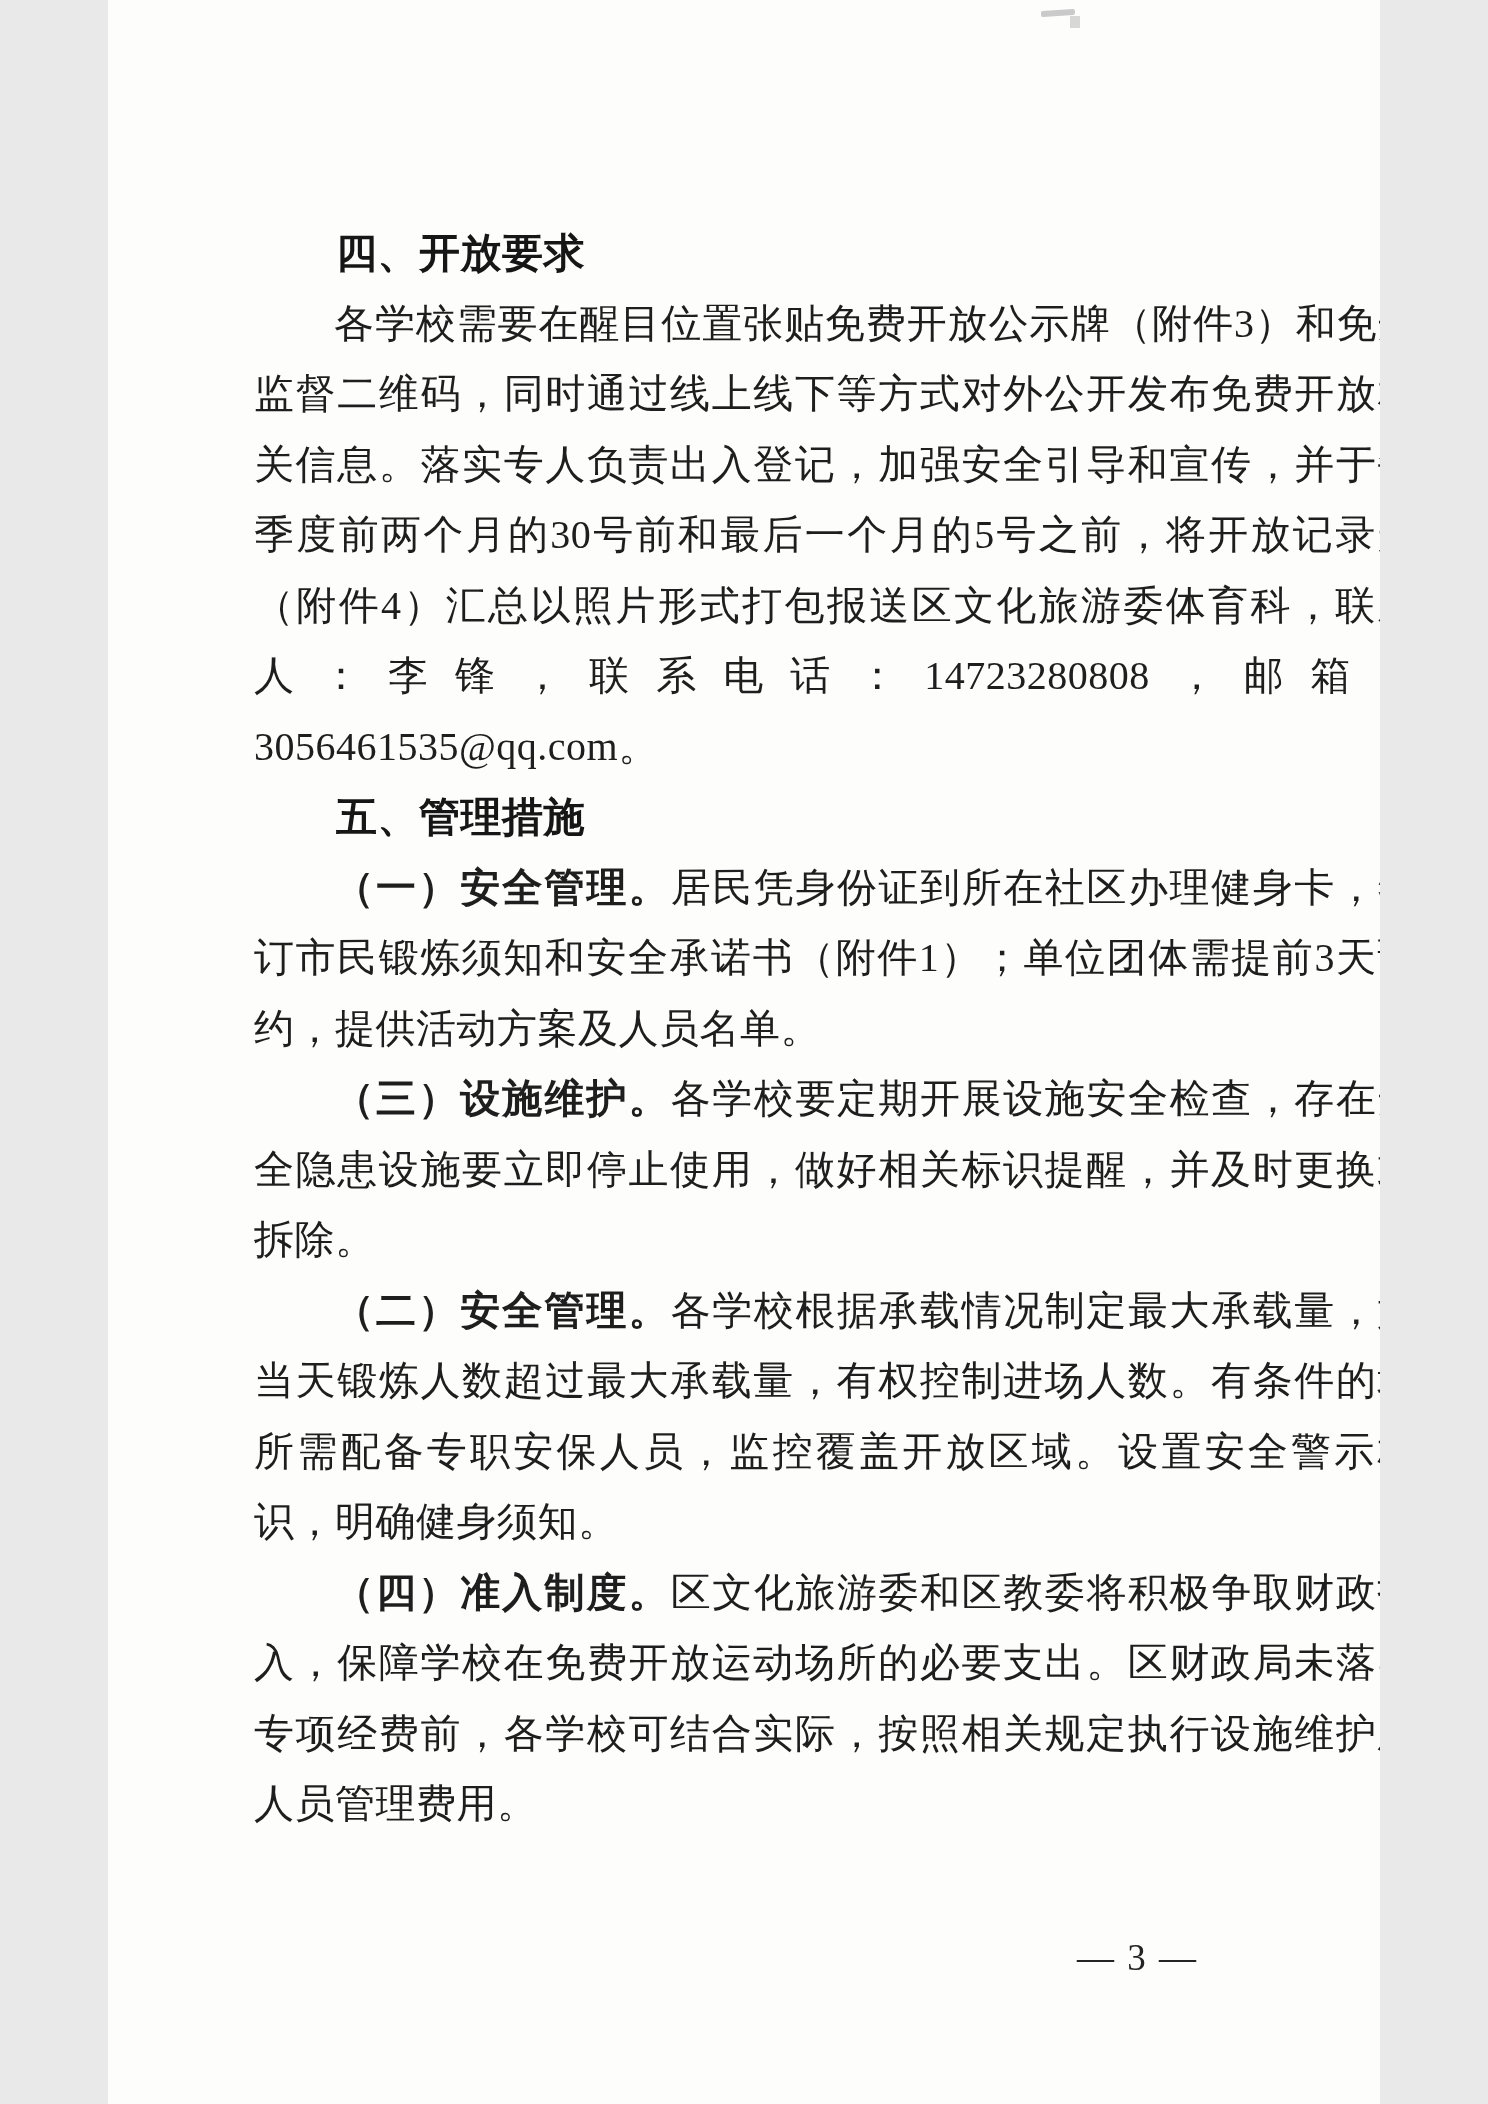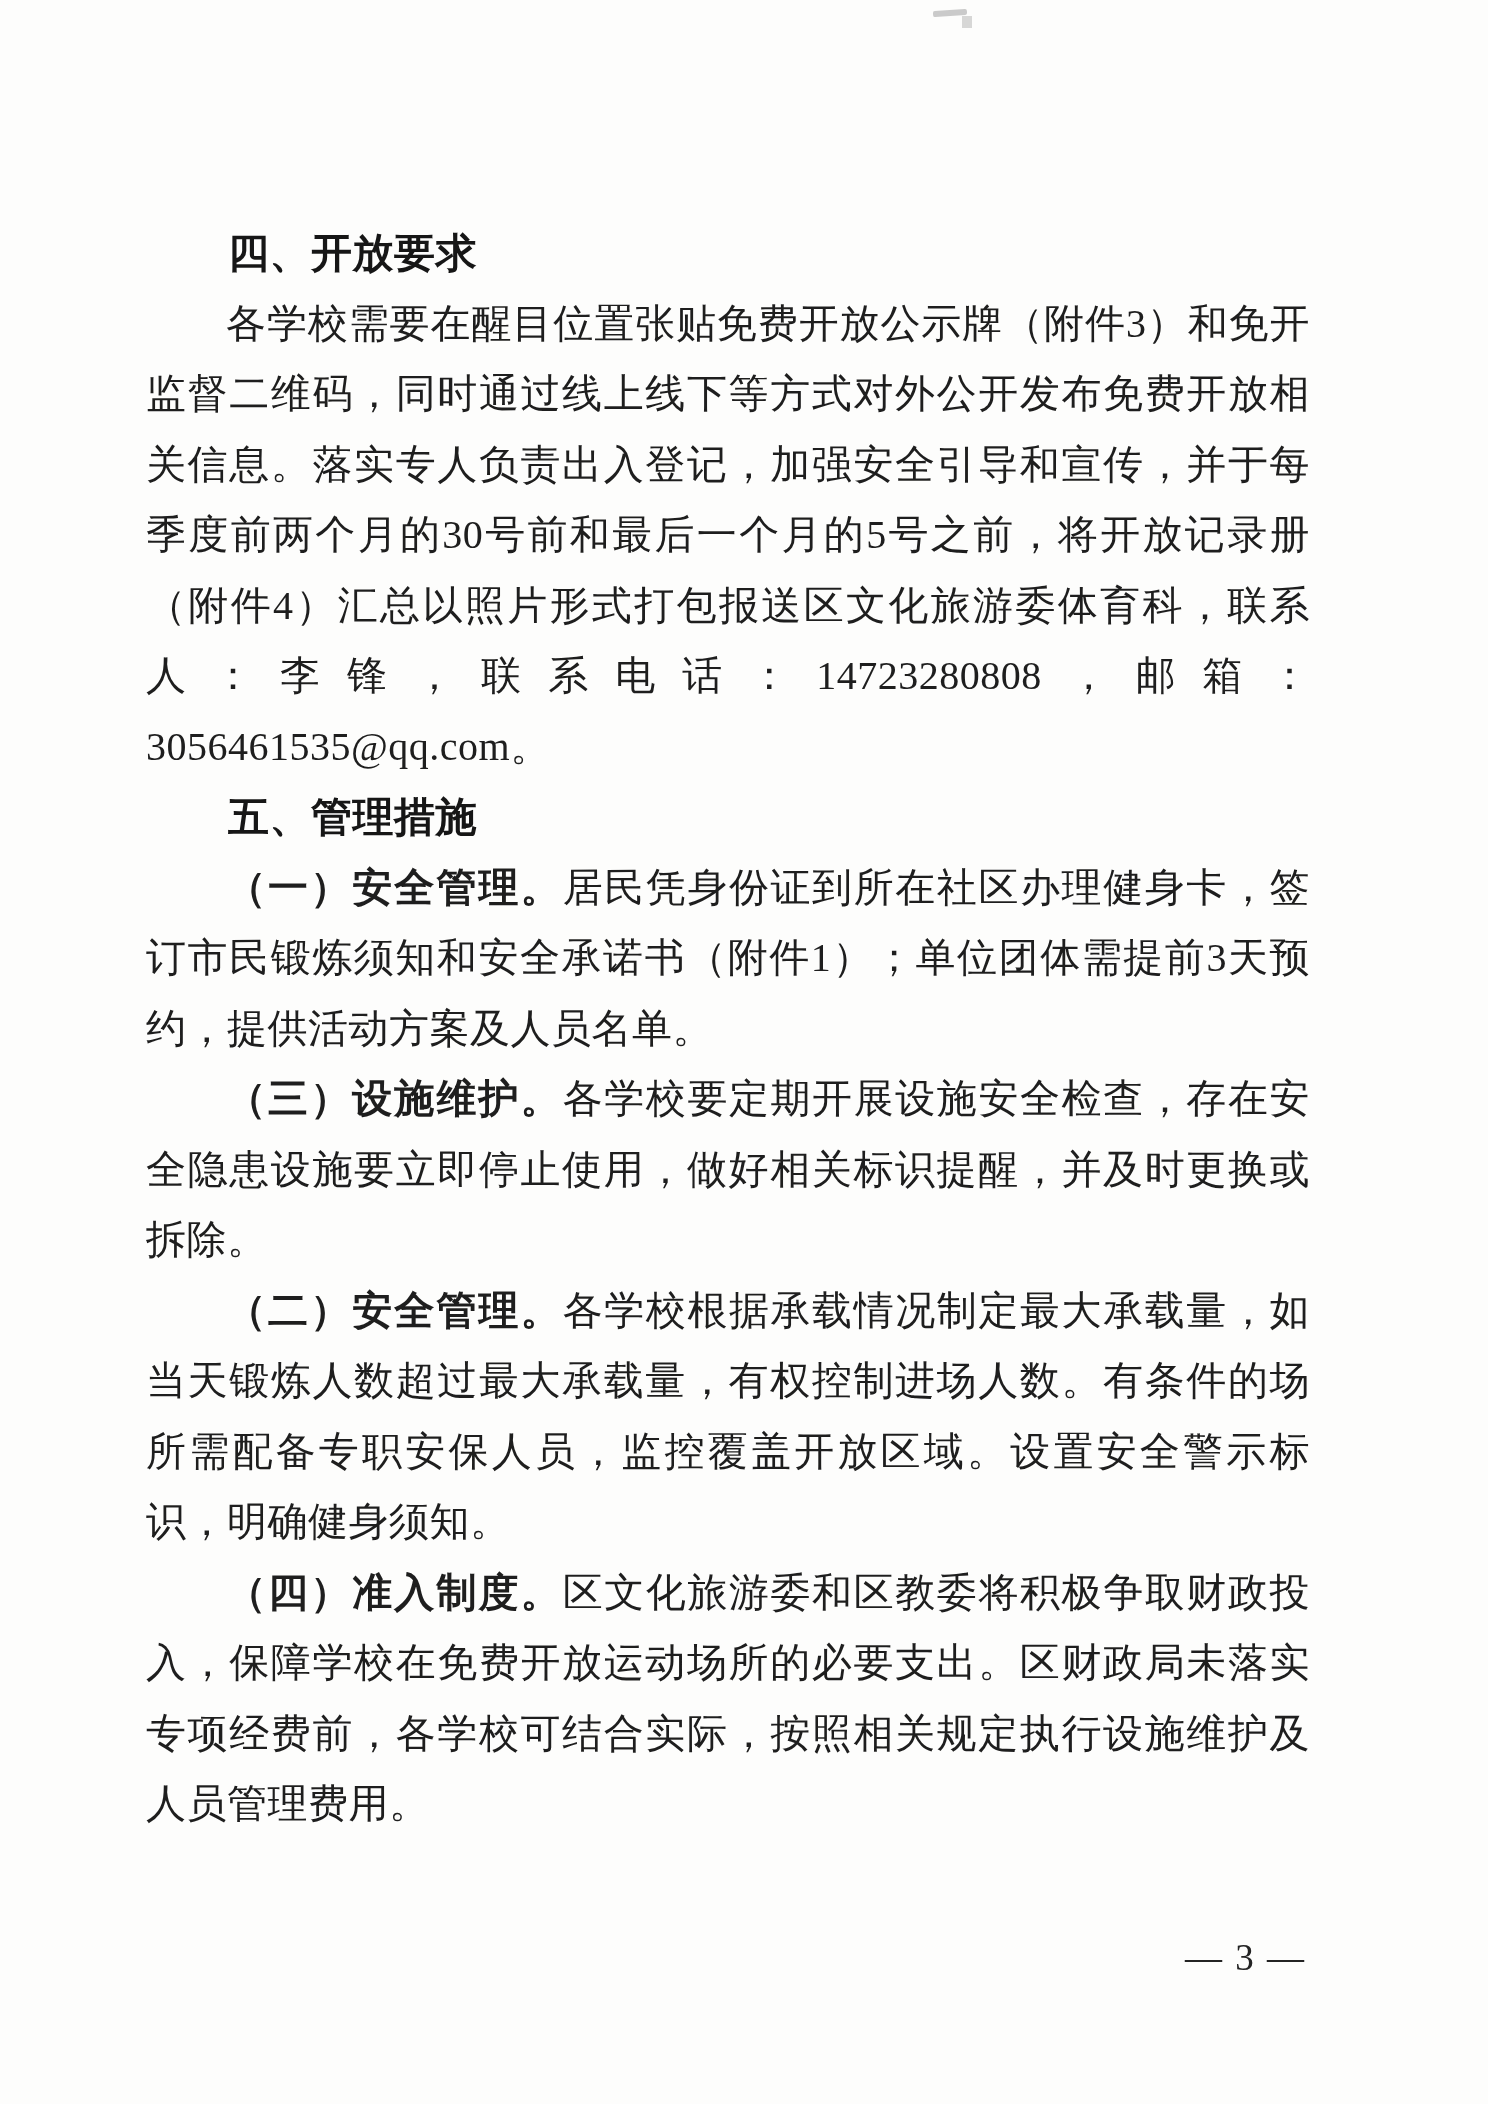--- a/index.html
+++ b/index.html
@@ -2,21 +2,21 @@
 <html><head>
 <meta charset="utf-8">
 <style>
   html, body {
     margin: 0;
     padding: 0;
     background: #e9e9e9;
   }
   .page {
     position: relative;
-    width: 1488px;
+    width: 1272px;
     height: 2104px;
     margin: 0 auto;
     background: #fdfdfc;
     overflow: hidden;
     font-family: "Liberation Serif", "DejaVu Serif", serif;
     color: #1e1e1e;
   }
   .scan-artifact {
     position: absolute;
     left: 933px;

